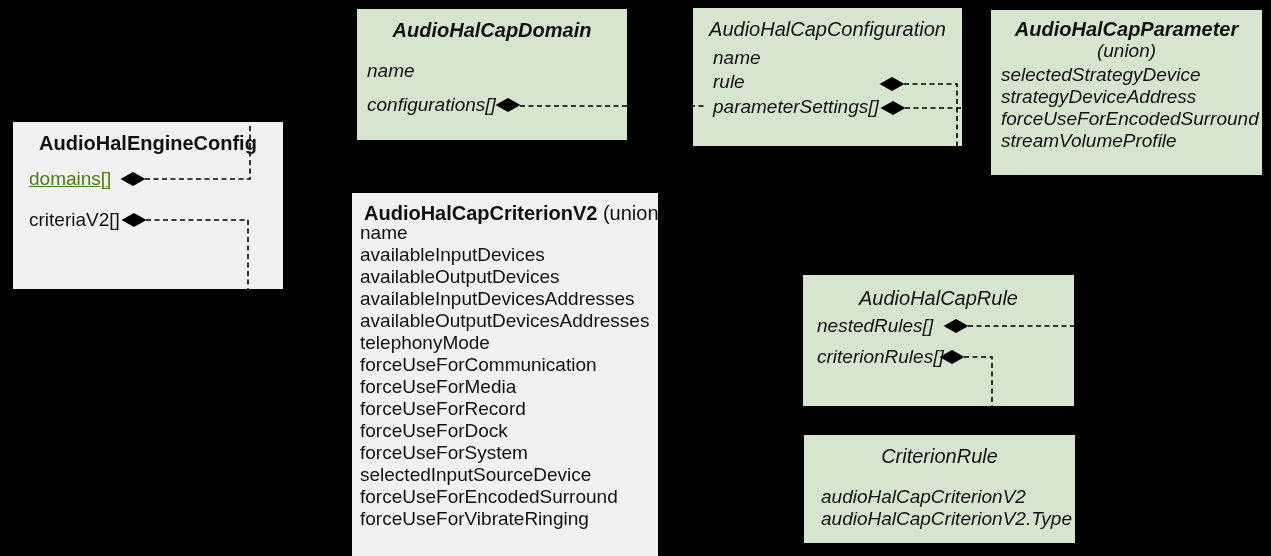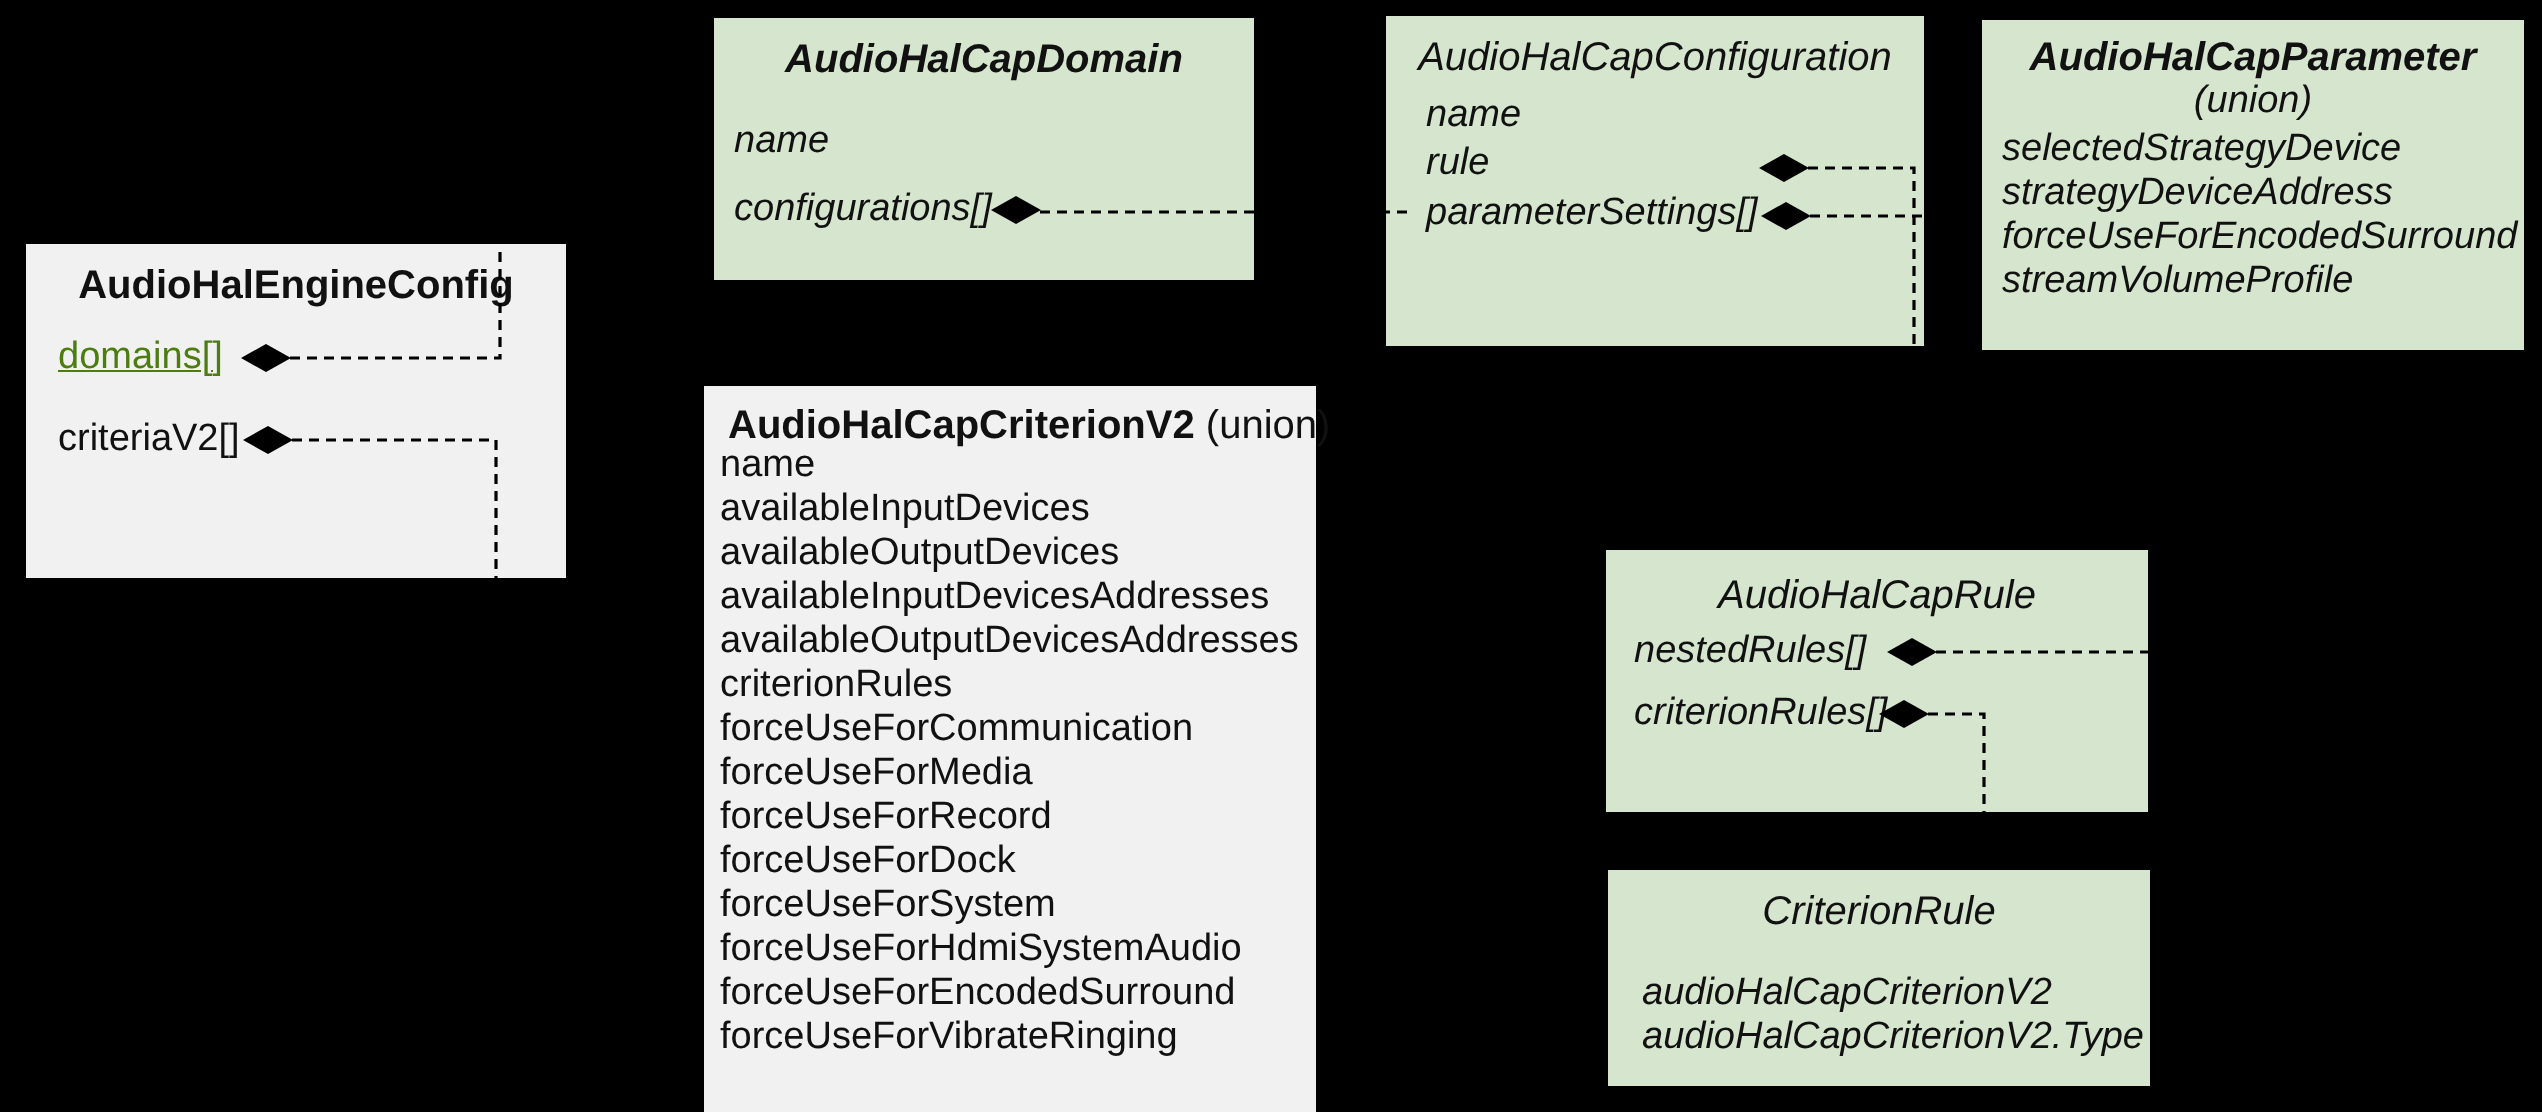--- a/index.html
+++ b/index.html
@@ -33,21 +33,21 @@
     <div class="row accent" style="left:16px;top:46px;">domains[]</div>
     <div class="row" style="left:16px;top:87px;">criteriaV2[]</div>
   </div>
 
   <div class="box green" style="left:357px;top:9px;width:270px;height:131px;">
     <div class="title" style="top:9px;">AudioHalCapDomain</div>
     <div class="row" style="left:10px;top:51px;">name</div>
     <div class="row" style="left:10px;top:85px;">configurations[]</div>
   </div>
 
-  <div class="box green" style="left:693px;top:8px;width:269px;height:165px;">
+  <div class="box green" style="left:693px;top:8px;width:269px;height:138px;">
     <div class="title regular" style="top:9px;">AudioHalCapConfiguration</div>
     <div class="row" style="left:20px;top:39px;">name</div>
     <div class="row" style="left:20px;top:63px;">rule</div>
     <div class="row" style="left:20px;top:88px;">parameterSettings[]</div>
   </div>
 
   <div class="box green" style="left:991px;top:10px;width:271px;height:165px;">
     <div class="title" style="top:7px;">AudioHalCapParameter</div>
     <div class="subtitle" style="top:30px;">(union)</div>
     <div class="row" style="left:10px;top:54px;">selectedStrategyDevice</div>
@@ -56,27 +56,27 @@
     <div class="row" style="left:10px;top:120px;">streamVolumeProfile</div>
   </div>
 
   <div class="box gray" style="left:352px;top:193px;width:306px;height:402px;">
     <div class="title leftalign" style="top:8px;"><span>AudioHalCapCriterionV2</span><span class="suffix"> (union)</span></div>
     <div class="row" style="left:8px;top:29px;">name</div>
     <div class="row" style="left:8px;top:51px;">availableInputDevices</div>
     <div class="row" style="left:8px;top:73px;">availableOutputDevices</div>
     <div class="row" style="left:8px;top:95px;">availableInputDevicesAddresses</div>
     <div class="row" style="left:8px;top:117px;">availableOutputDevicesAddresses</div>
-    <div class="row" style="left:8px;top:139px;">criterionRules</div>
+    <div class="row" style="left:8px;top:139px;">telephonyMode</div>
     <div class="row" style="left:8px;top:161px;">forceUseForCommunication</div>
     <div class="row" style="left:8px;top:183px;">forceUseForMedia</div>
     <div class="row" style="left:8px;top:205px;">forceUseForRecord</div>
     <div class="row" style="left:8px;top:227px;">forceUseForDock</div>
     <div class="row" style="left:8px;top:249px;">forceUseForSystem</div>
-    <div class="row" style="left:8px;top:271px;">forceUseForHdmiSystemAudio</div>
+    <div class="row" style="left:8px;top:271px;">selectedInputSourceDevice</div>
     <div class="row" style="left:8px;top:293px;">forceUseForEncodedSurround</div>
     <div class="row" style="left:8px;top:315px;">forceUseForVibrateRinging</div>
   </div>
 
   <div class="box green" style="left:803px;top:275px;width:271px;height:131px;">
     <div class="title regular" style="top:11px;">AudioHalCapRule</div>
     <div class="row" style="left:14px;top:40px;">nestedRules[]</div>
     <div class="row" style="left:14px;top:71px;">criterionRules[]</div>
   </div>
 

